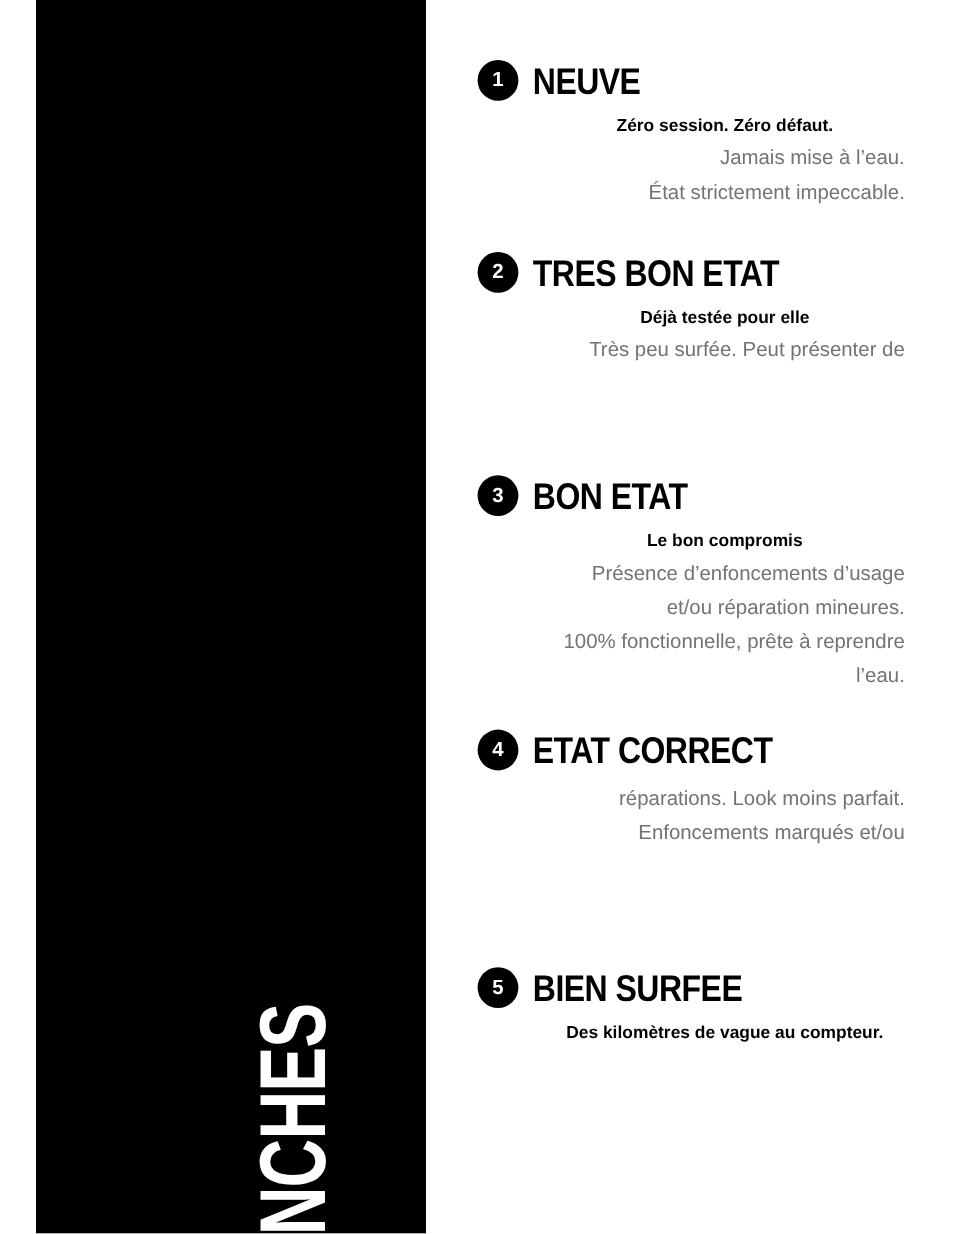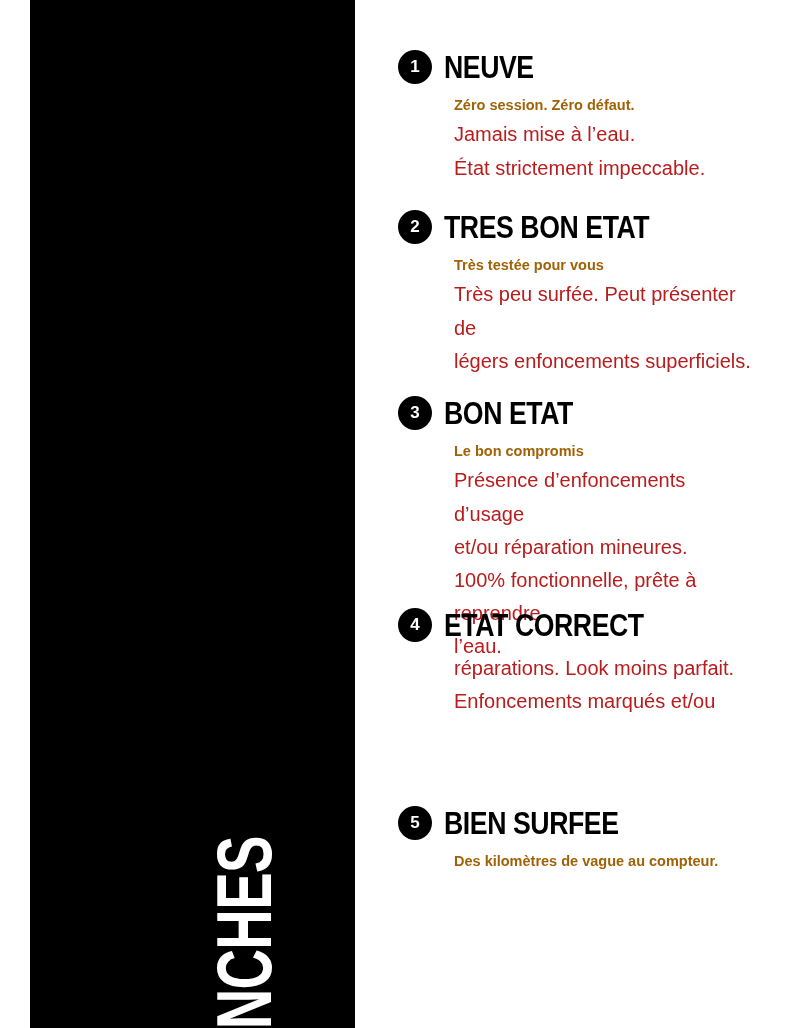--- a/index.html
+++ b/index.html
@@ -102,30 +102,32 @@
   }
   .item-body {
     margin-left: 56px;
     width: 300px;
   }
   .lead {
     font-family: "Liberation Sans", sans-serif;
     font-weight: bold;
     font-size: 14.5px;
     line-height: 1.62;
-    color: #a16207;
+    color: #000000;
     margin: 0 0 1px 0;
+    text-align: center;
   }
   .desc {
     font-family: "Liberation Sans", sans-serif;
     font-weight: normal;
-    font-size: 20px;
+    font-size: 17px;
     line-height: 1.66;
-    color: #b91c1c;
+    color: #737373;
     margin: 0;
+    text-align: right;
   }
   .desc span {
     display: block;
   }
 </style>
 </head>
 <body>
 
 <div class="page">
 
@@ -152,24 +154,23 @@
         </p>
       </div>
     </div>
 
     <div class="item" style="top:210px;">
       <div class="item-head">
         <div class="badge">2</div>
         <div class="item-title">TRES BON ETAT</div>
       </div>
       <div class="item-body">
-        <p class="lead">Très testée pour vous</p>
+        <p class="lead">Déjà testée pour elle</p>
         <p class="desc">
           <span>Très peu surfée. Peut présenter de</span>
-          <span>légers enfoncements superficiels.</span>
         </p>
       </div>
     </div>
 
     <div class="item" style="top:396px;">
       <div class="item-head">
         <div class="badge">3</div>
         <div class="item-title">BON ETAT</div>
       </div>
       <div class="item-body">

